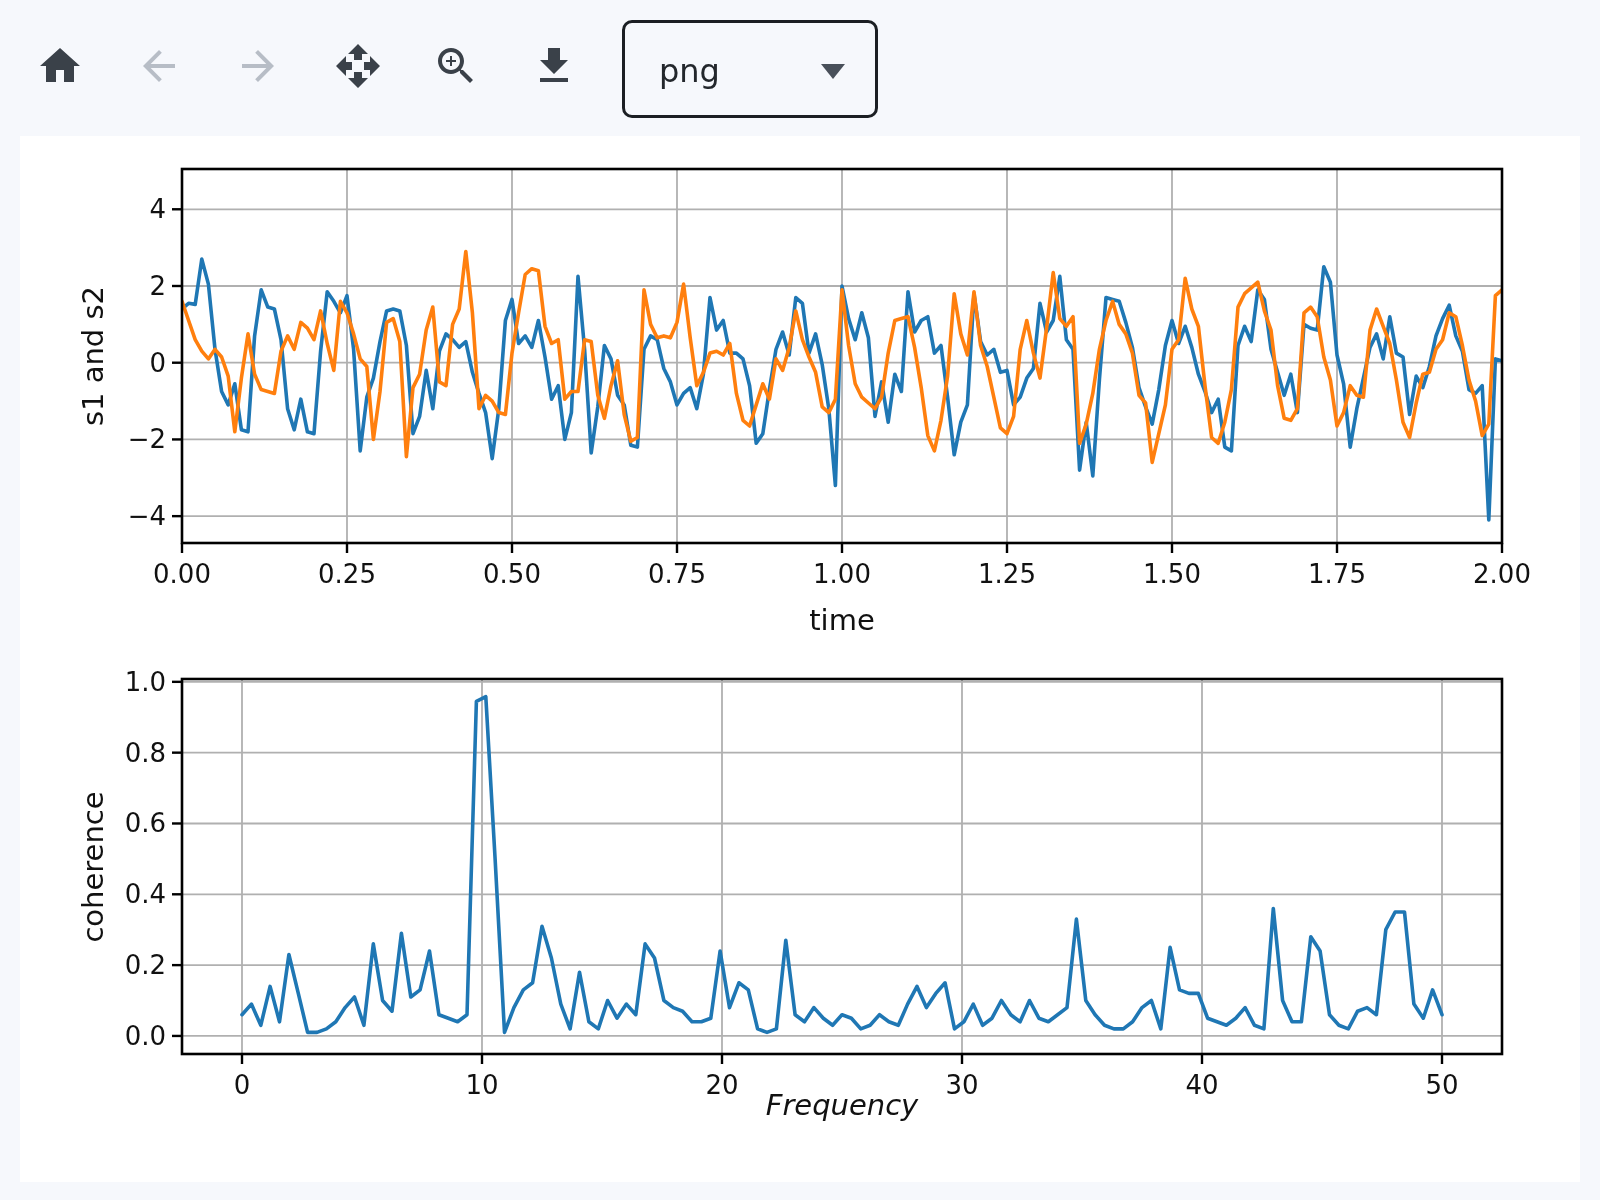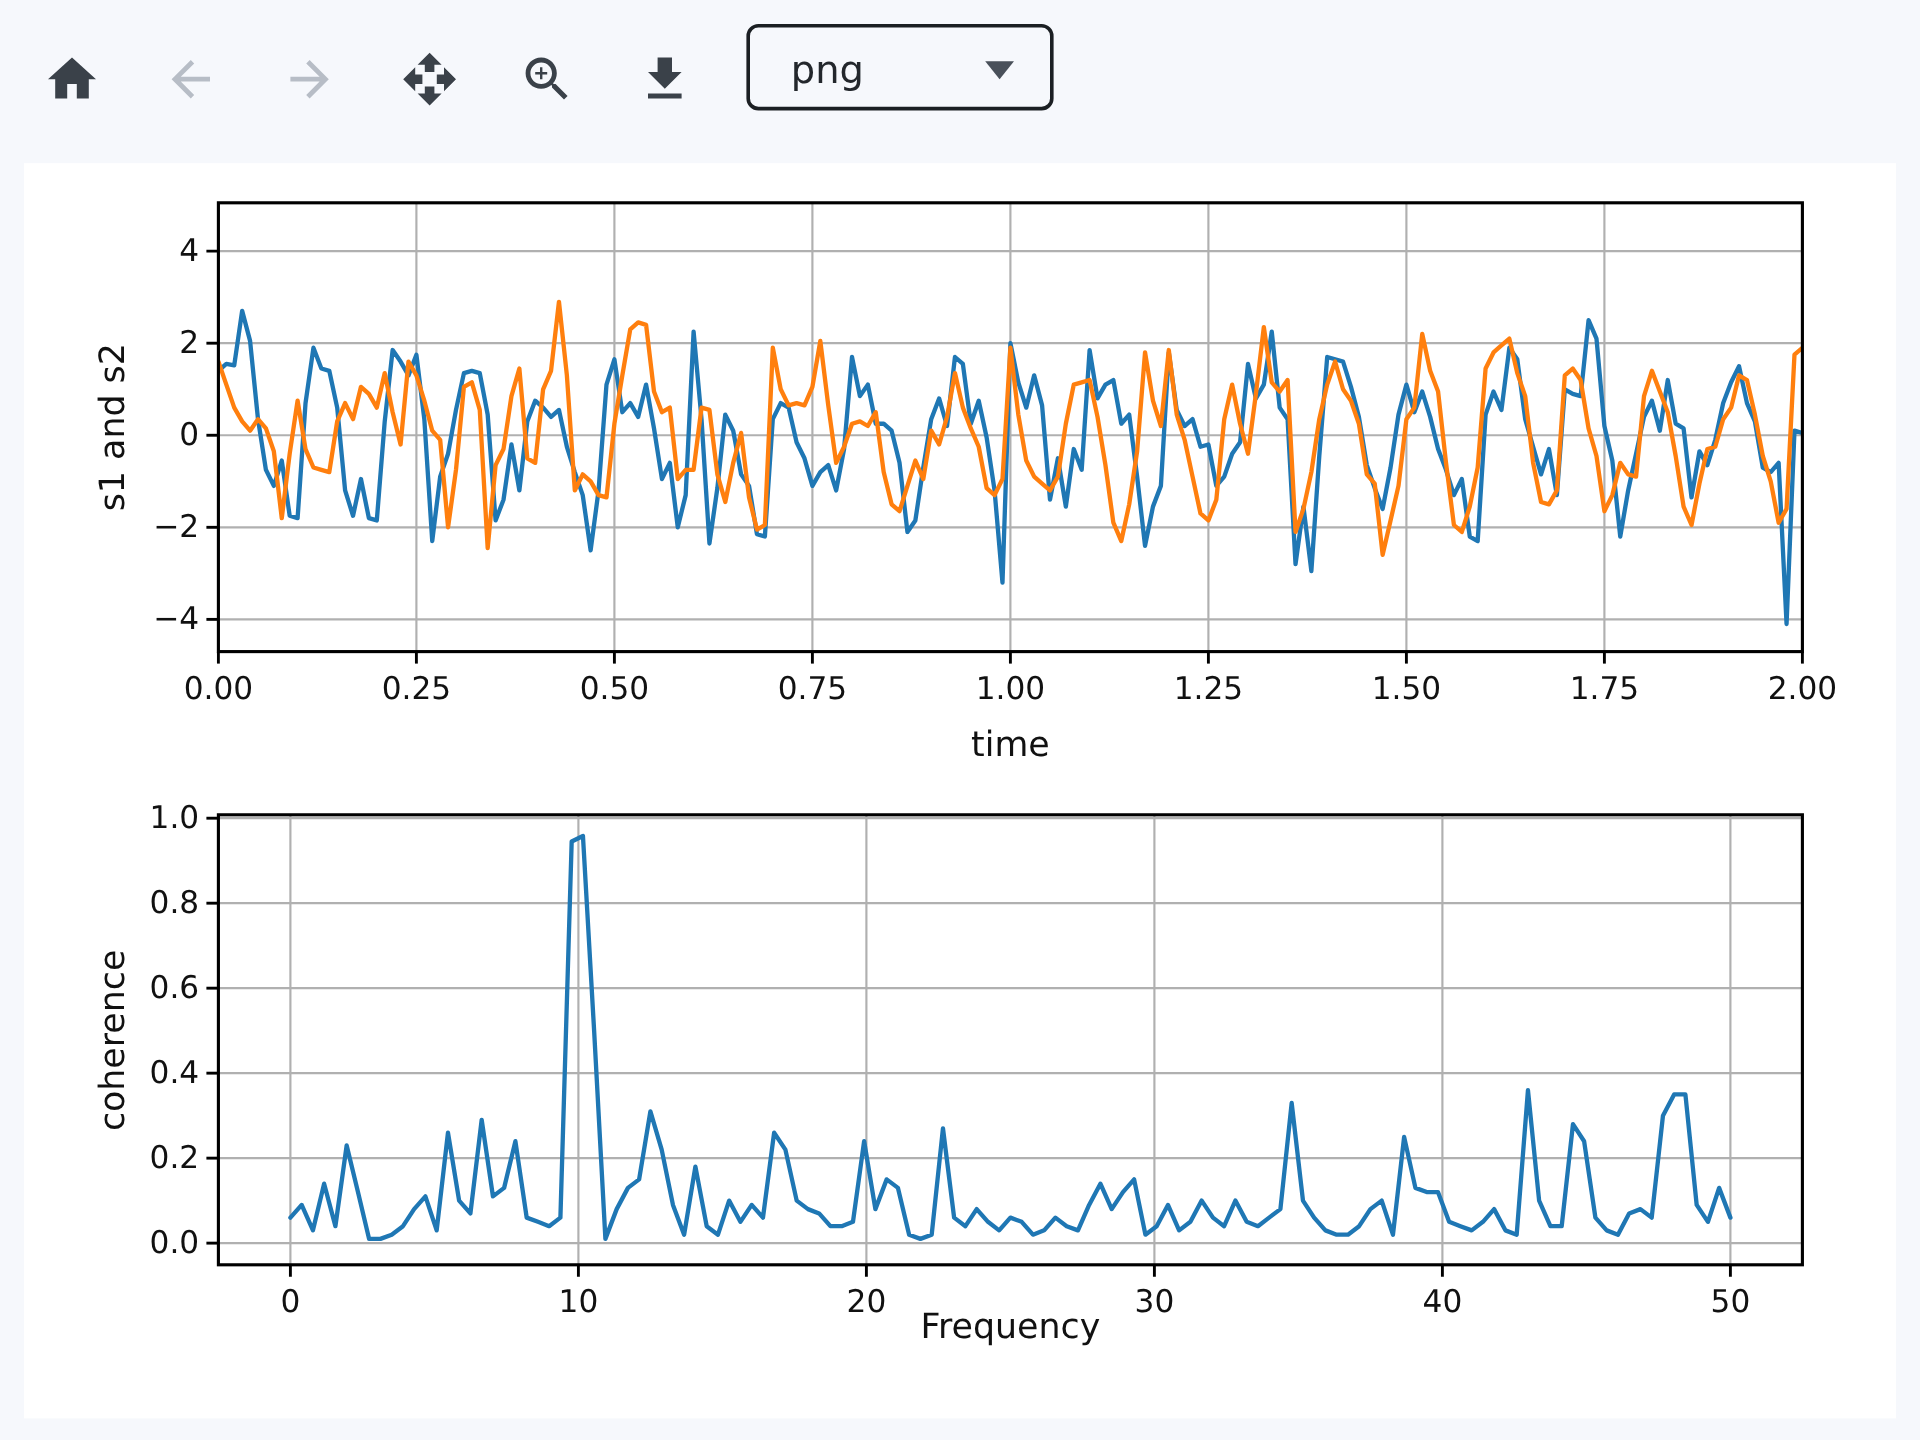--- a/index.html
+++ b/index.html
@@ -9,21 +9,21 @@
     font-family:"DejaVu Sans", sans-serif;
     position:relative;overflow:hidden;
   }
   
   .toolbar{position:absolute;left:0;top:0;width:1600px;height:136px;}
   .tb-btn{position:absolute;top:42px;width:48px;height:48px;cursor:pointer;}
   .tb-btn svg{width:48px;height:48px;display:block;}
   .icon-enabled{fill:#3a4149;}
   .icon-disabled{fill:#b7bdc6;}
   .format-select{
-    position:absolute;left:622px;top:20px;width:256px;height:72px;
+    position:absolute;left:622px;top:20px;width:256px;height:98px;
     border:3px solid #1b1f23;border-radius:10px;box-sizing:border-box;
     display:flex;align-items:center;justify-content:space-between;
     padding:4px 30px 0 34px;cursor:pointer;background:transparent;
   }
   .format-select .value{font-size:32px;color:#23272c;}
   .caret{
     width:0;height:0;border-left:12px solid transparent;
     border-right:12px solid transparent;border-top:15px solid #49505a;
   }
   
@@ -178,14 +178,14 @@
         <line x1="152" y1="616.6543909348442" x2="162" y2="616.6543909348442" stroke="#000000" stroke-width="2.4"></line>
         <text x="146" y="616.6543909348442" text-anchor="end" dominant-baseline="central" font-size="26" fill="#111">0.8</text>
         <line x1="152" y1="545.8328611898017" x2="162" y2="545.8328611898017" stroke="#000000" stroke-width="2.4"></line>
         <text x="146" y="545.8328611898017" text-anchor="end" dominant-baseline="central" font-size="26" fill="#111">1.0</text>
       </g>
   </svg>
 
   <div class="axis-label vert" style="left:73px;top:220px;">s1 and s2</div>
   <div class="axis-label" style="left:822px;top:484px;">time</div>
   <div class="axis-label vert" style="left:73px;top:731px;">coherence</div>
-  <div class="axis-label" style="left:822px;top:969px;">Frequency</div>
+  <div class="axis-label" style="left:822px;top:969px;font-style:italic;">Frequency</div>
 </div>
 
 </body></html>

